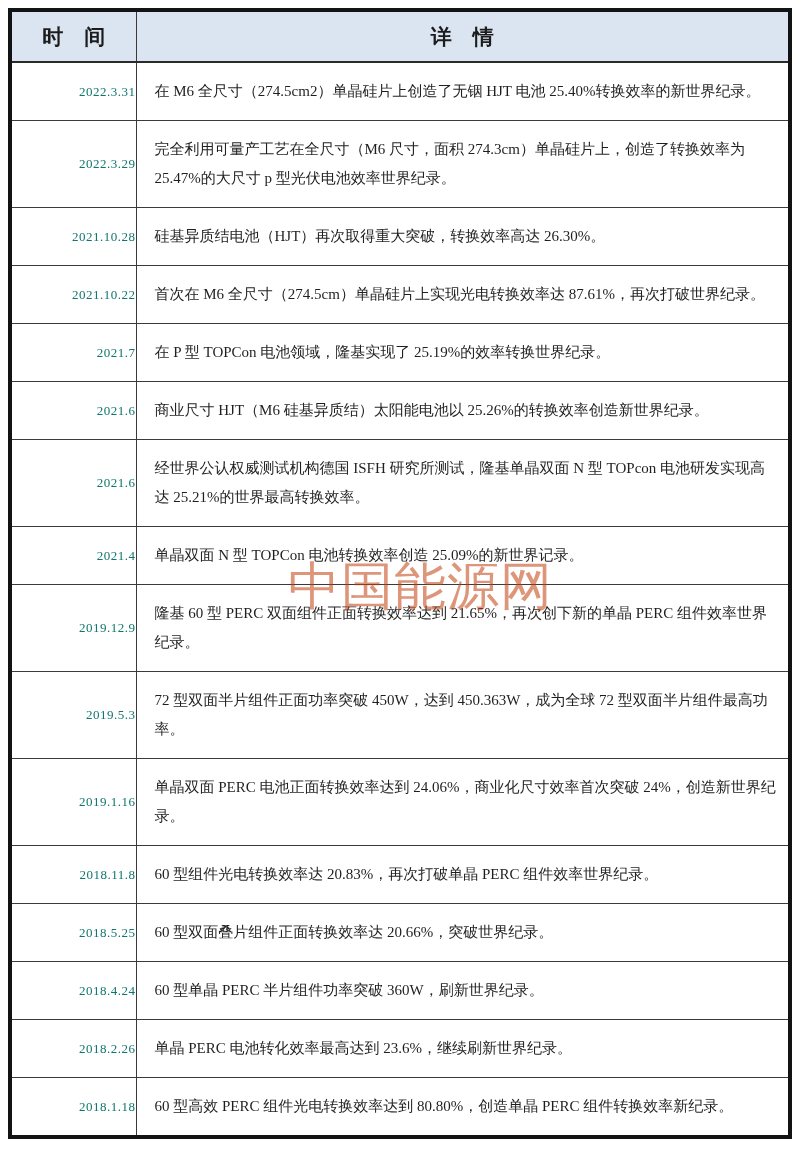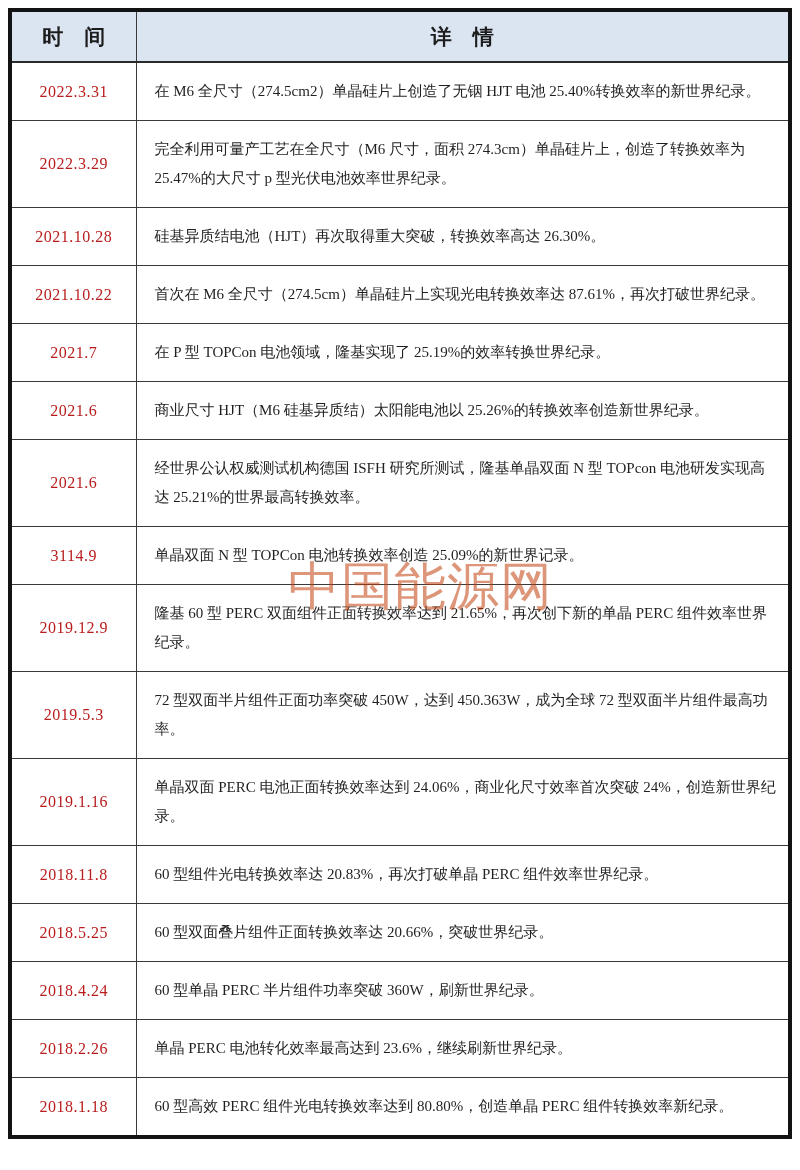--- a/index.html
+++ b/index.html
@@ -35,23 +35,23 @@
     font-size: 21px;
     font-weight: bold;
     color: #1c1c1c;
     text-align: center;
     border-bottom: 2px solid #2a2a2a;
   }
   .col-time { width: 126px; }
   .cell-date {
     width: 126px;
     min-height: 57px;
-    text-align: center;
-    font-size: 16px;
-    color: #b91c1c;
+    text-align: right;
+    font-size: 13px;
+    color: #0f766e;
     letter-spacing: 0.5px;
     white-space: nowrap;
   }
   .cell-detail {
     font-size: 15px;
     color: #1f1f1f;
     line-height: 29px;
     padding: 14px 8px 14px 18px;
     text-align: left;
     margin-top: 48px;
@@ -109,21 +109,21 @@
         </tr>
         <tr>
           <td class="cell-date">2021.6</td>
           <td class="cell-detail">商业尺寸 HJT（M6 硅基异质结）太阳能电池以 25.26%的转换效率创造新世界纪录。</td>
         </tr>
         <tr>
           <td class="cell-date">2021.6</td>
           <td class="cell-detail">经世界公认权威测试机构德国 ISFH 研究所测试，隆基单晶双面 N 型 TOPcon 电池研发实现高达 25.21%的世界最高转换效率。</td>
         </tr>
         <tr>
-          <td class="cell-date">3114.9</td>
+          <td class="cell-date">2021.4</td>
           <td class="cell-detail">单晶双面 N 型 TOPCon 电池转换效率创造 25.09%的新世界记录。</td>
         </tr>
         <tr>
           <td class="cell-date">2019.12.9</td>
           <td class="cell-detail">隆基 60 型 PERC 双面组件正面转换效率达到 21.65%，再次创下新的单晶 PERC 组件效率世界纪录。</td>
         </tr>
         <tr>
           <td class="cell-date">2019.5.3</td>
           <td class="cell-detail">72 型双面半片组件正面功率突破 450W，达到 450.363W，成为全球 72 型双面半片组件最高功率。</td>
         </tr>

